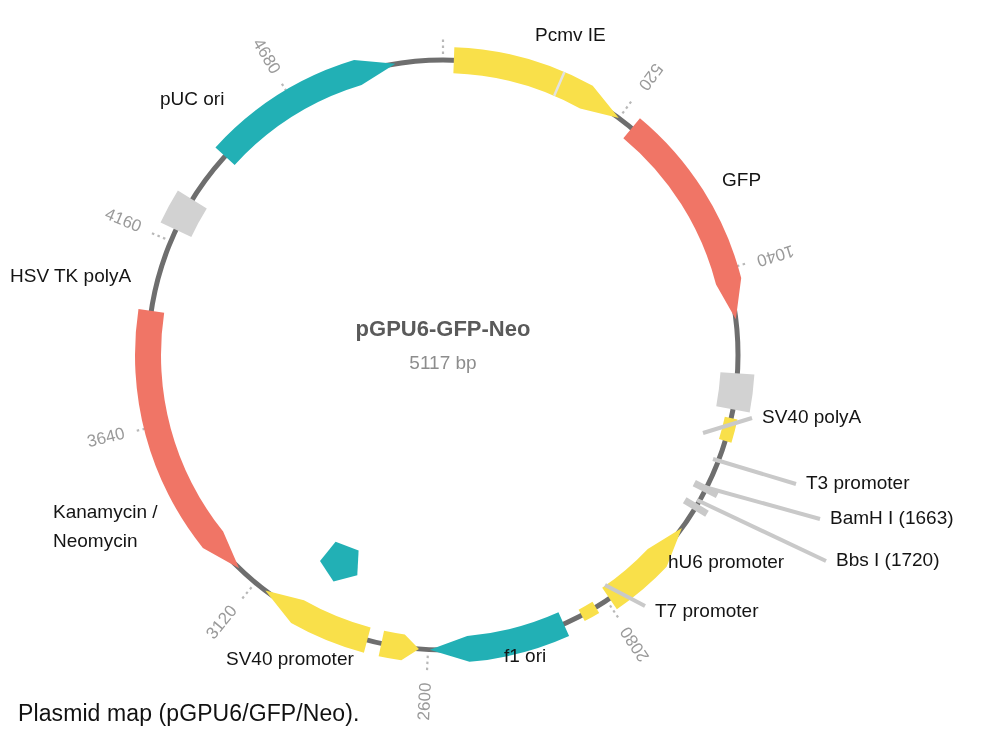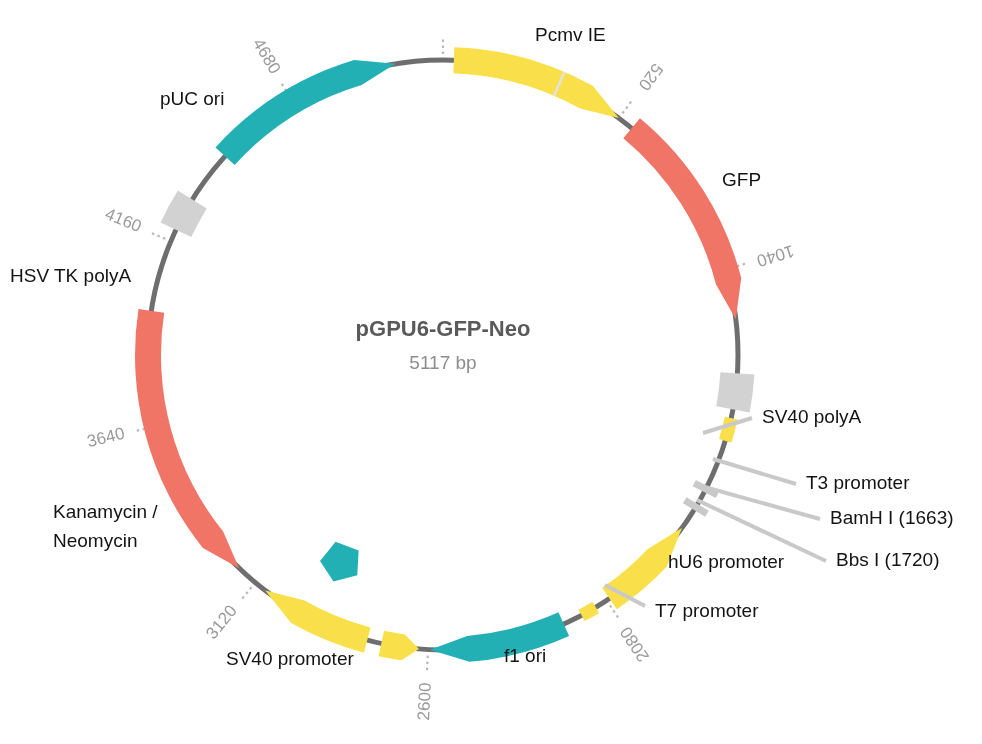--- a/index.html
+++ b/index.html
@@ -124,13 +124,14 @@
         <text x="226" y="660" class="feat-label" text-anchor="start">SV40 promoter</text>
         <text x="53" y="513" class="feat-label" text-anchor="start"><tspan x="53" dy="0">Kanamycin /</tspan><tspan x="53" dy="29">Neomycin</tspan></text>
         <text x="10" y="277" class="feat-label" text-anchor="start">HSV TK polyA</text>
         <text x="160" y="100" class="feat-label" text-anchor="start">pUC ori</text>
       </g>
 
     <text class="center-title" id="center-title" x="443" y="330">pGPU6-GFP-Neo</text>
     <text class="center-sub" id="center-sub" x="443" y="364">5117 bp</text>
   </svg>
 
+  <div class="caption">Plasmid map (pGPU6/GFP/Neo).</div>
 </div>
 
 </body></html>

